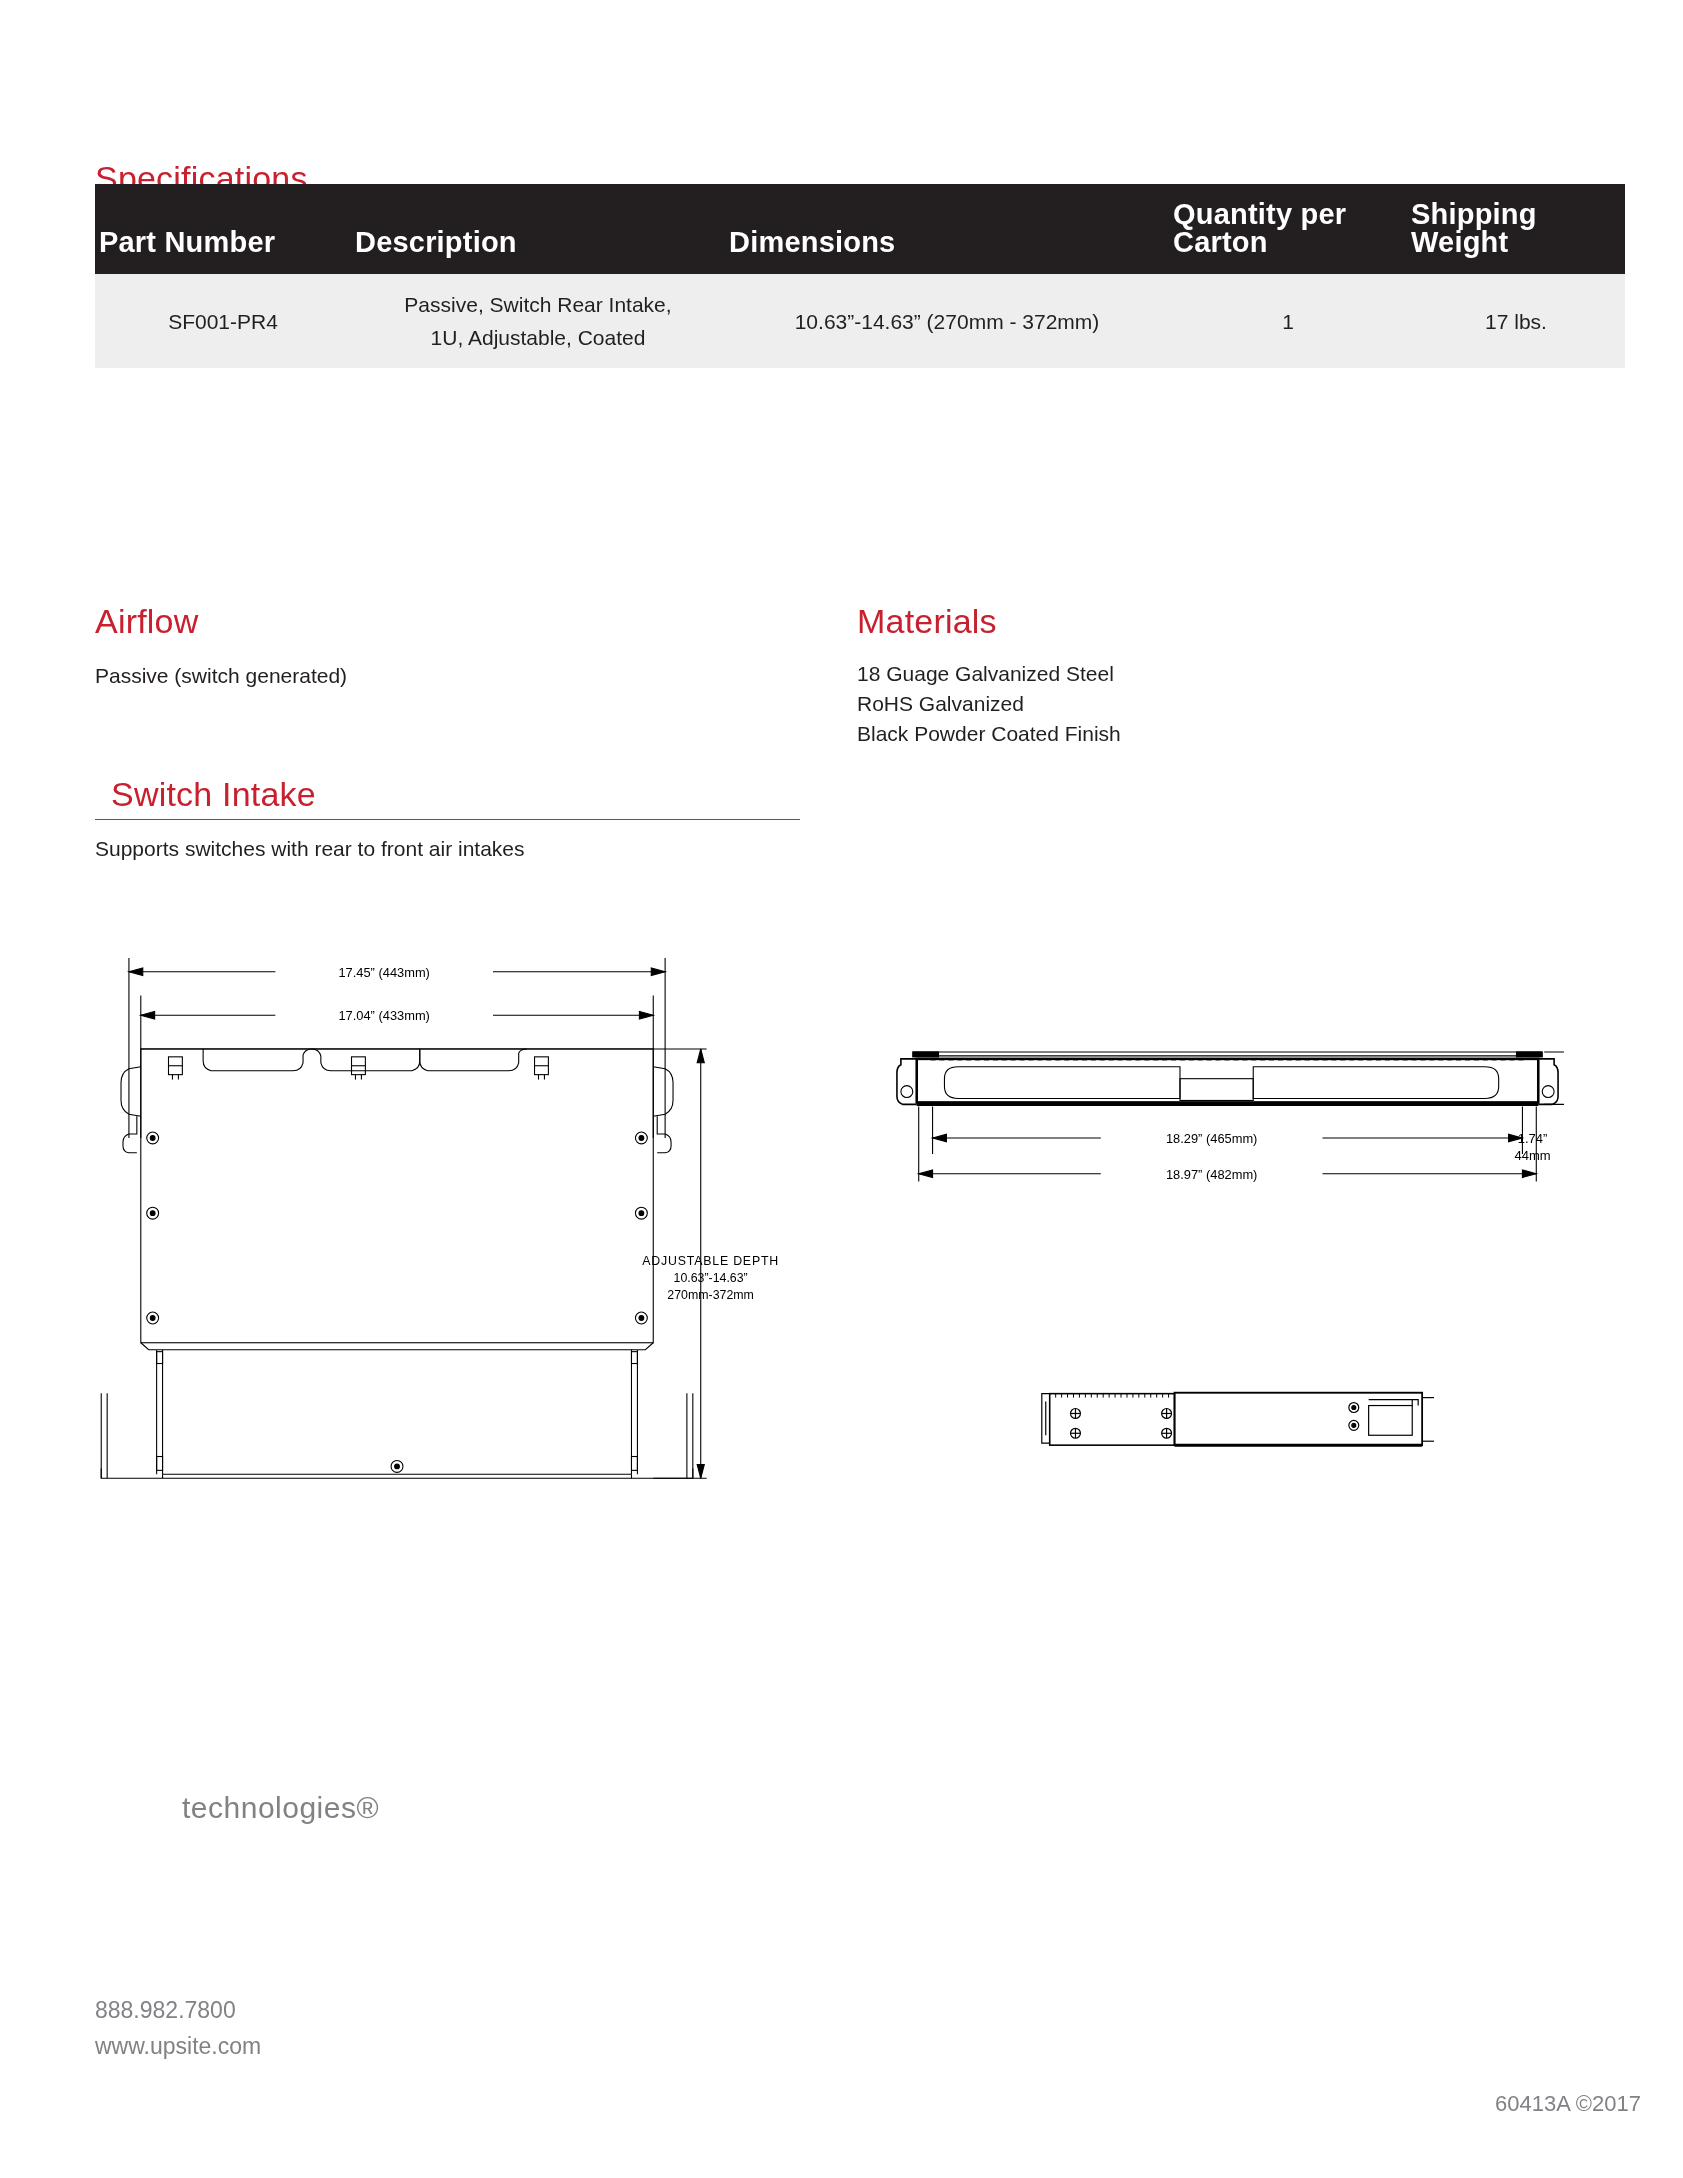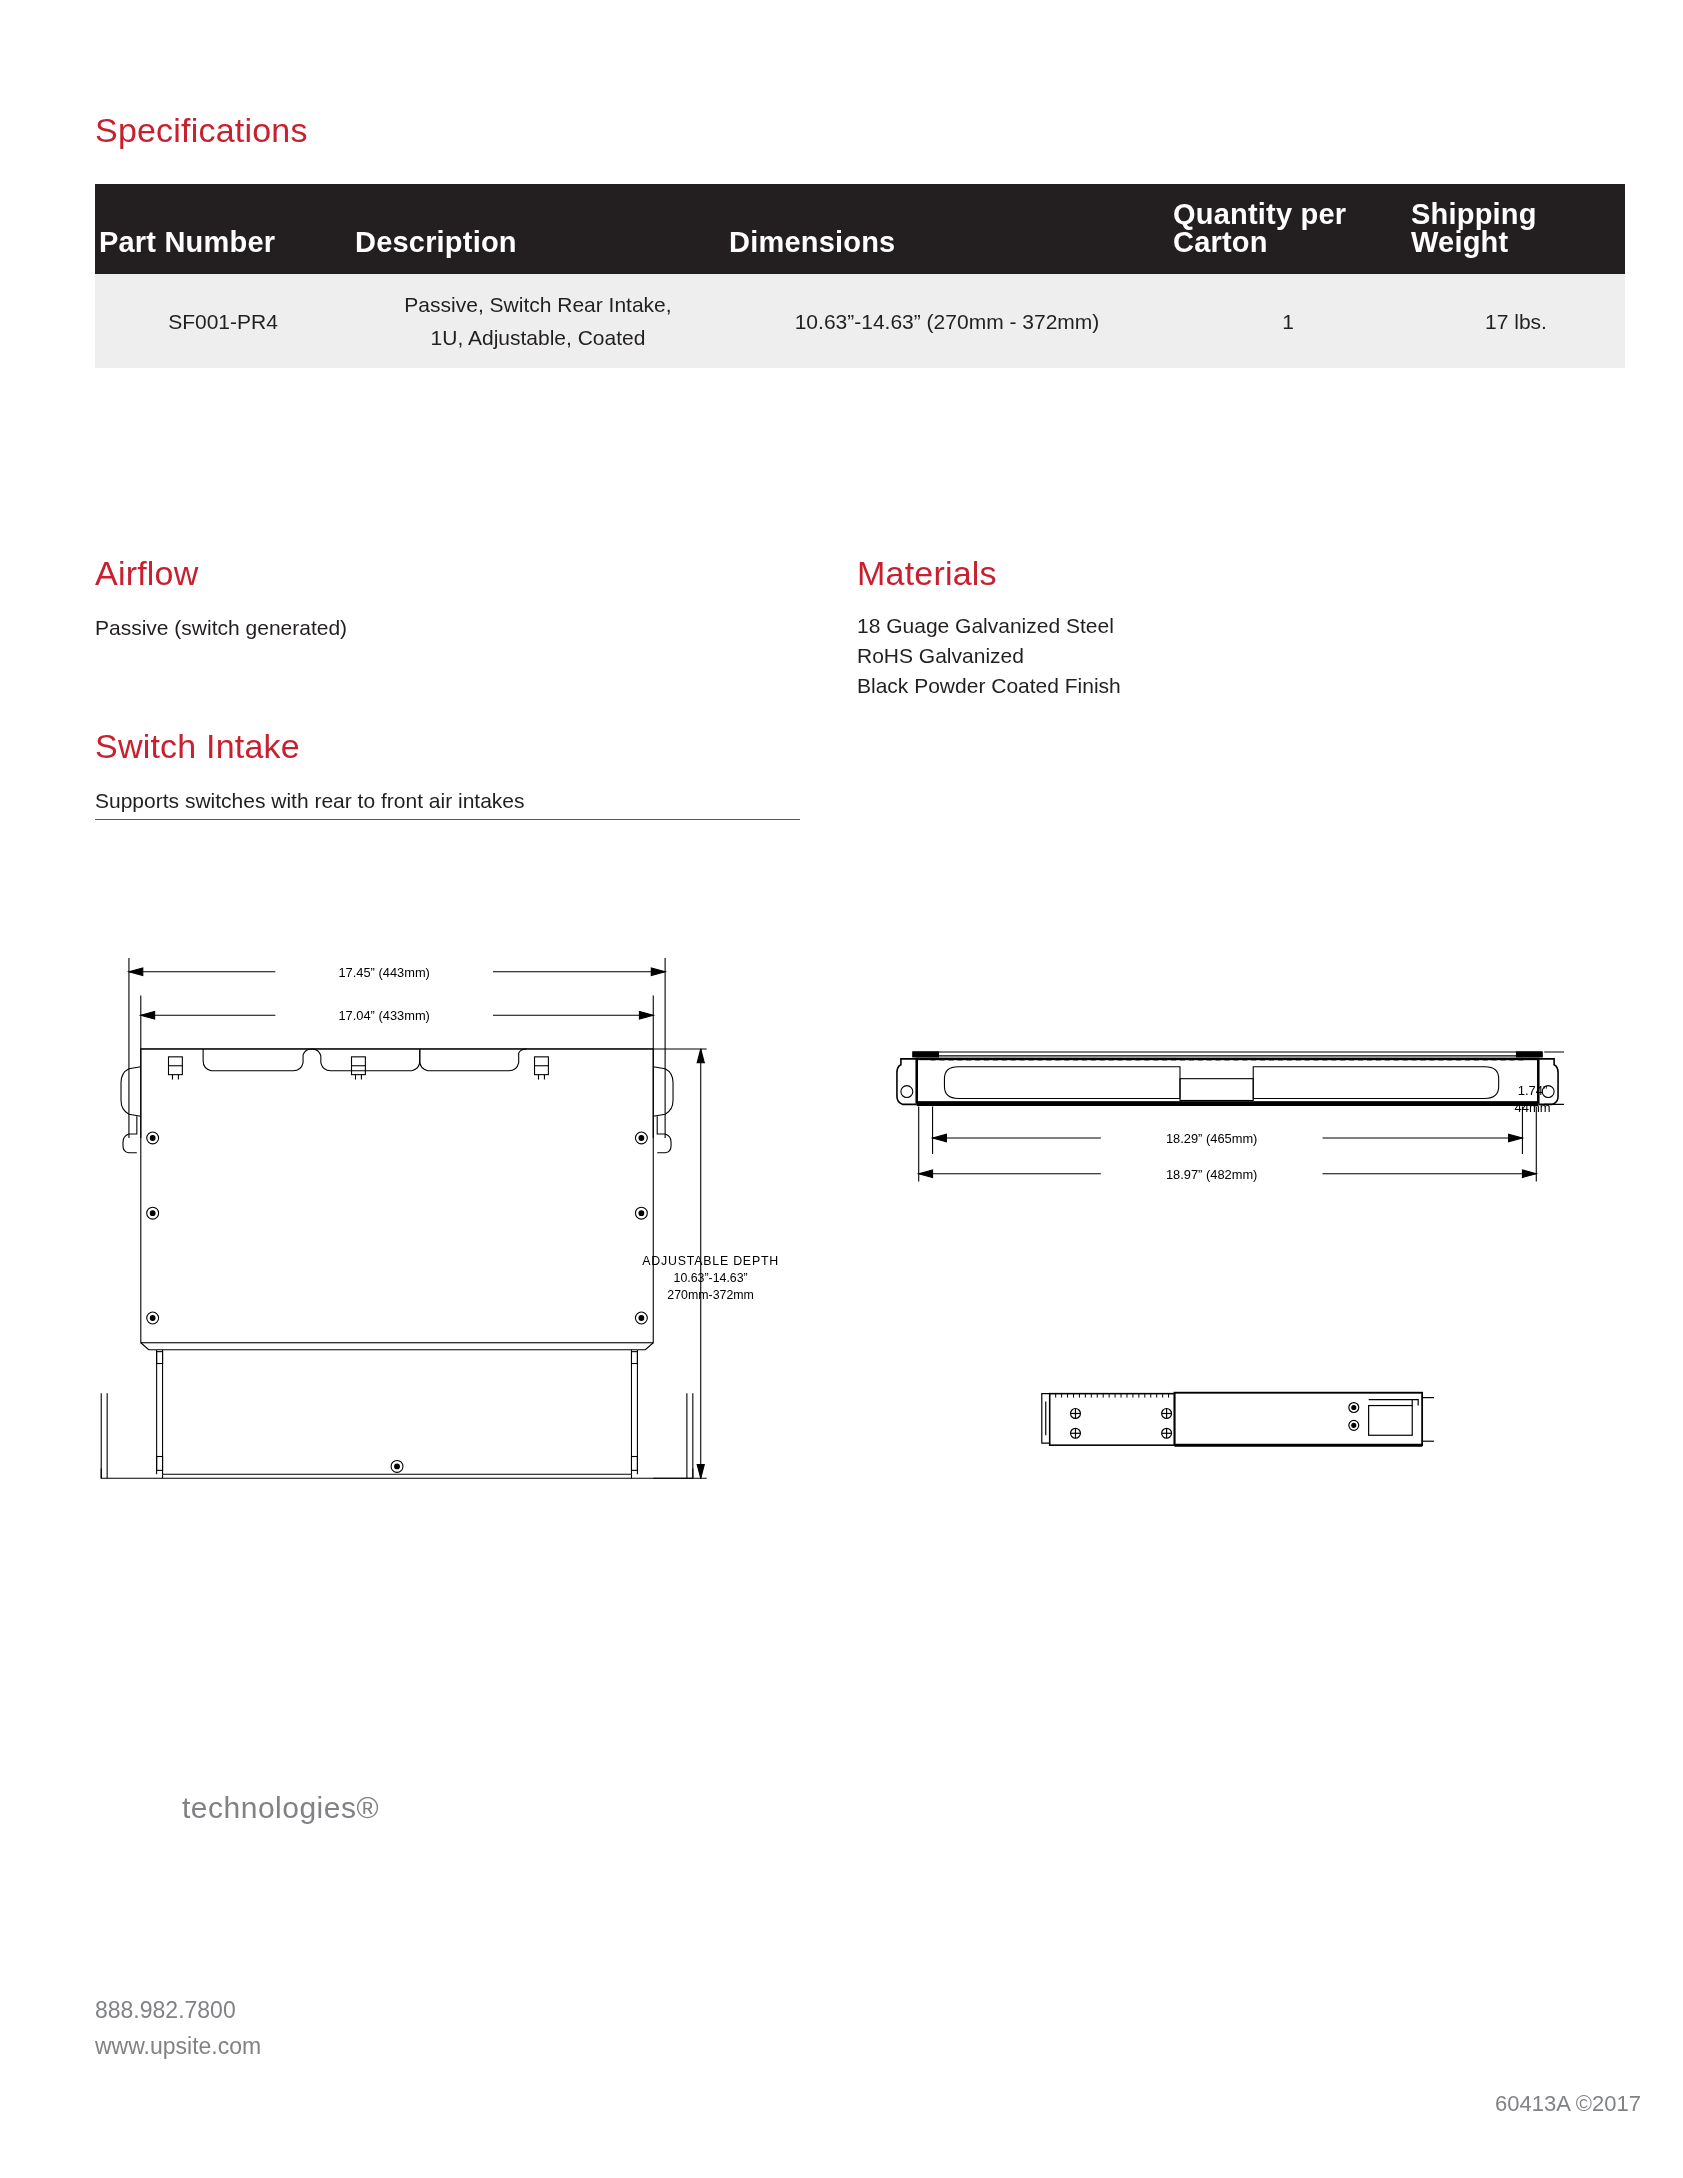--- a/index.html
+++ b/index.html
@@ -10,21 +10,21 @@
   body {
     width: 1683px;
     height: 2178px;
     position: relative;
     font-family: "Liberation Sans", sans-serif;
     color: #231f20;
     overflow: hidden;
   }
 
   
-  .abs { position: absolute; }
+  .abs { position: absolute; margin-top: 48px; }
 
   .section-heading {
     color: #c8202e;
     font-size: 34px;
     font-weight: 400;
     letter-spacing: 0.2px;
     font-family: "Liberation Sans", sans-serif;
   }
   .body-text {
     font-size: 21px;
@@ -175,21 +175,21 @@
 <div class="abs section-heading" style="left:95px; top:554px;">Airflow</div>
 <div class="abs body-text" style="left:95px; top:613px;">Passive (switch generated)</div>
 
 <div class="abs section-heading" style="left:857px; top:554px;">Materials</div>
 <div class="abs body-text" style="left:857px; top:611px;">
   <div>18 Guage Galvanized Steel</div>
   <div>RoHS Galvanized</div>
   <div>Black Powder Coated Finish</div>
 </div>
 
-<div class="abs section-heading" style="left:95px; top:727px;">Switch Intake</div>
+<div class="abs section-heading" style="left:111px; top:727px;">Switch Intake</div>
 <div class="abs body-text" style="left:95px; top:786px;">Supports switches with rear to front air intakes</div>
 <div id="switch-rule"></div>
 
 <div id="drawing-left">
   <svg width="693" height="554" viewBox="0 0 700 560" xmlns="http://www.w3.org/2000/svg">
     <g fill="none" stroke="#000000" stroke-width="1.1" shape-rendering="geometricPrecision">
 
       <line x1="30" y1="8" x2="30" y2="190"></line>
       <line x1="572" y1="8" x2="572" y2="190"></line>
       <line x1="42" y1="46" x2="42" y2="190"></line>

